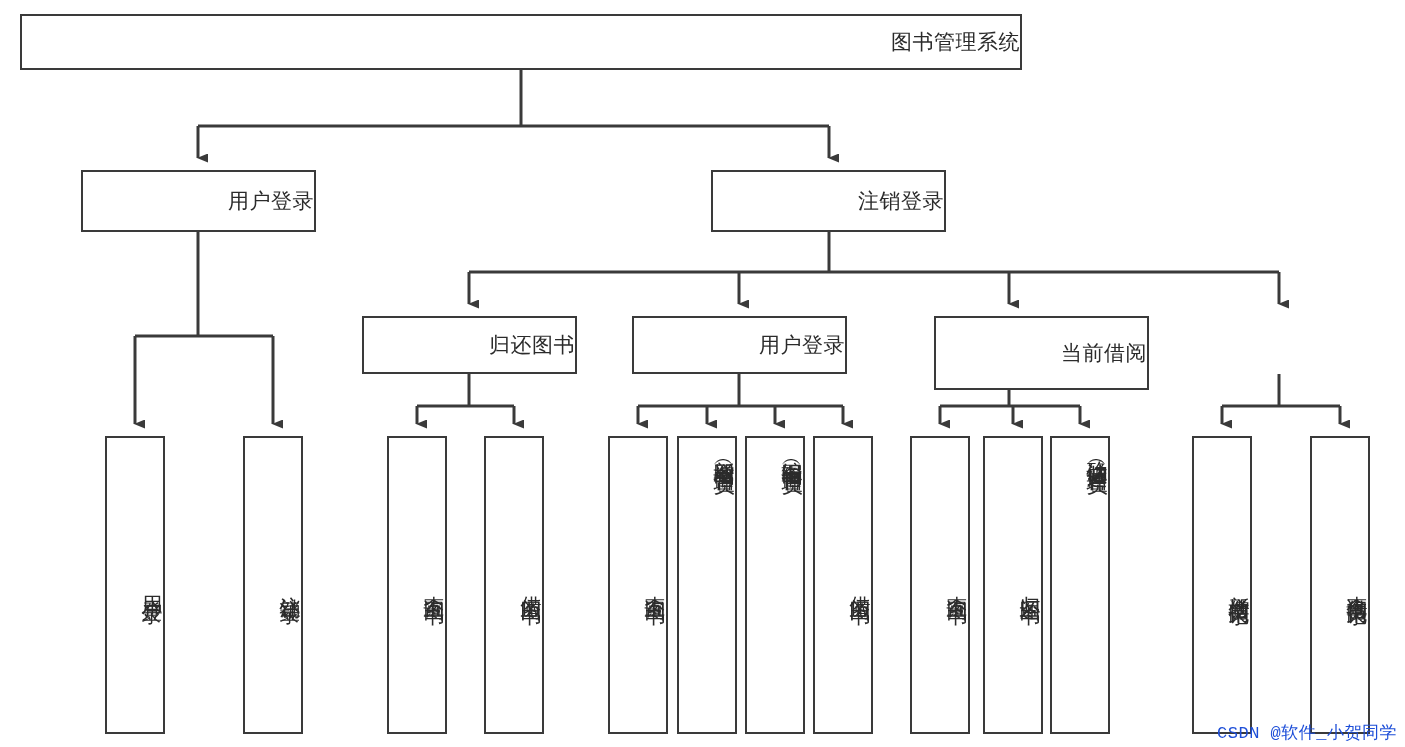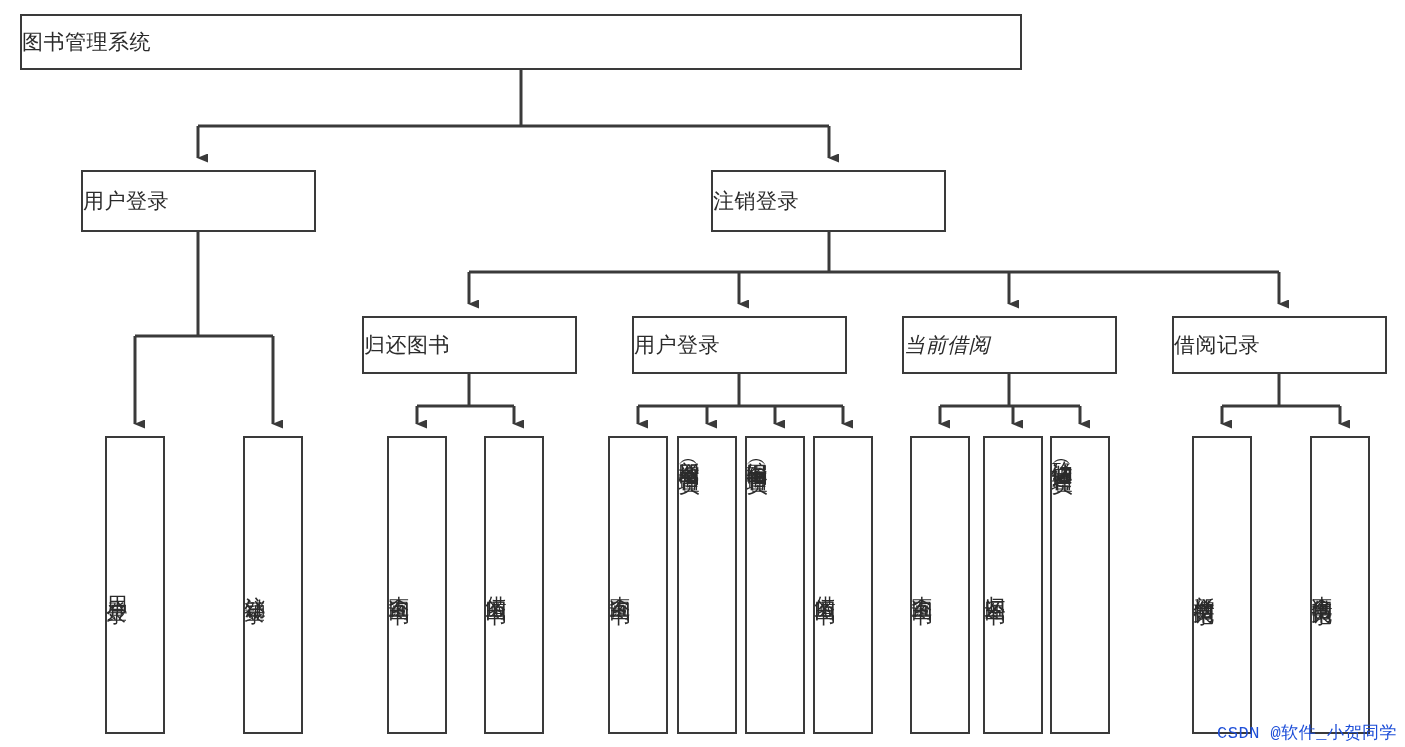--- a/index.html
+++ b/index.html
@@ -24,21 +24,21 @@
     width: 1405px;
     height: 747px;
   }
   .node {
     position: absolute;
     box-sizing: border-box;
     background: #ffffff;
     border: 2px solid #3a3a3a;
     display: flex;
     align-items: center;
-    justify-content: flex-start;
+    justify-content: flex-end;
     color: #2b2b2b;
   }
   .node-label {
     display: block;
     text-align: center;
     line-height: 1.18;
     letter-spacing: 0.5px;
     white-space: nowrap;
   }
   .node.horiz .node-label {
@@ -135,25 +135,22 @@
   <div class="node horiz" style="left:711px; top:170px; width:235px; height:62px;">
     <span class="node-label">注销登录</span>
   </div>
 
   <div class="node horiz" style="left:362px; top:316px; width:215px; height:58px;">
     <span class="node-label">归还图书</span>
   </div>
   <div class="node horiz" style="left:632px; top:316px; width:215px; height:58px;">
     <span class="node-label">用户登录</span>
   </div>
-  <div class="node horiz" style="left:902px; top:316px; width:215px; height:58px;font-style:italic;">
+  <div class="node horiz" style="left:934px; top:316px; width:215px; height:74px;">
     <span class="node-label">当前借阅</span>
-  </div>
-  <div class="node horiz" style="left:1172px; top:316px; width:215px; height:58px;">
-    <span class="node-label">借阅记录</span>
   </div>
 
   <div class="node vert" style="left:105px; top:436px; width:60px; height:298px; align-items:center; padding-top:0;">
     <span class="node-label">用户登录</span>
   </div>
   <div class="node vert" style="left:243px; top:436px; width:60px; height:298px; align-items:center; padding-top:0;">
     <span class="node-label">注销登录</span>
   </div>
   <div class="node vert" style="left:387px; top:436px; width:60px; height:298px; align-items:center; padding-top:0;">
     <span class="node-label">查询图书</span>

